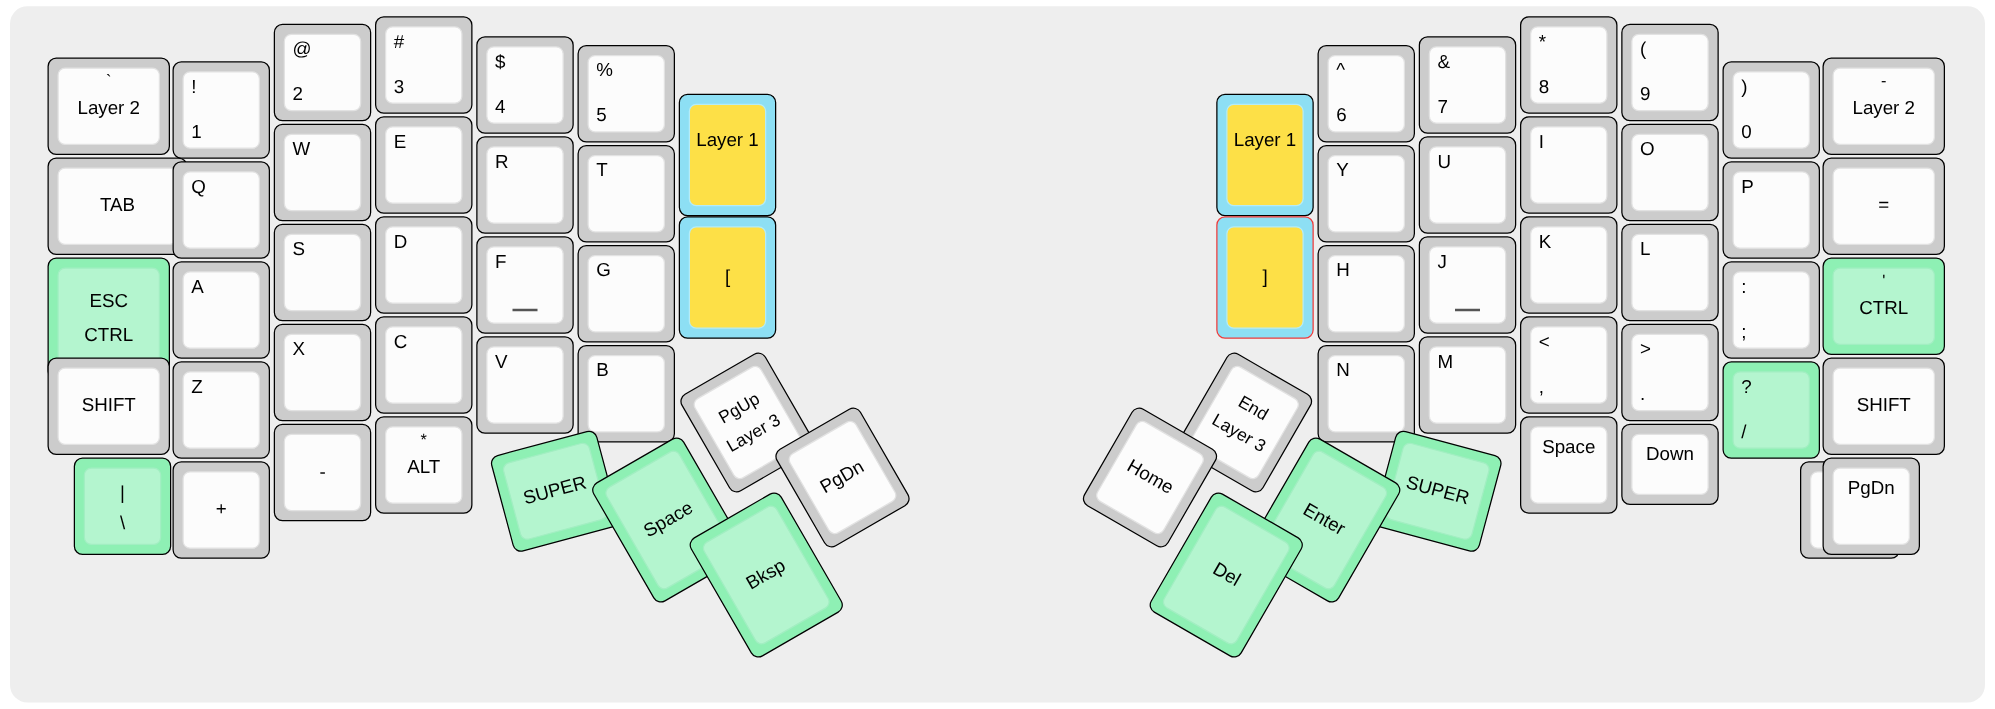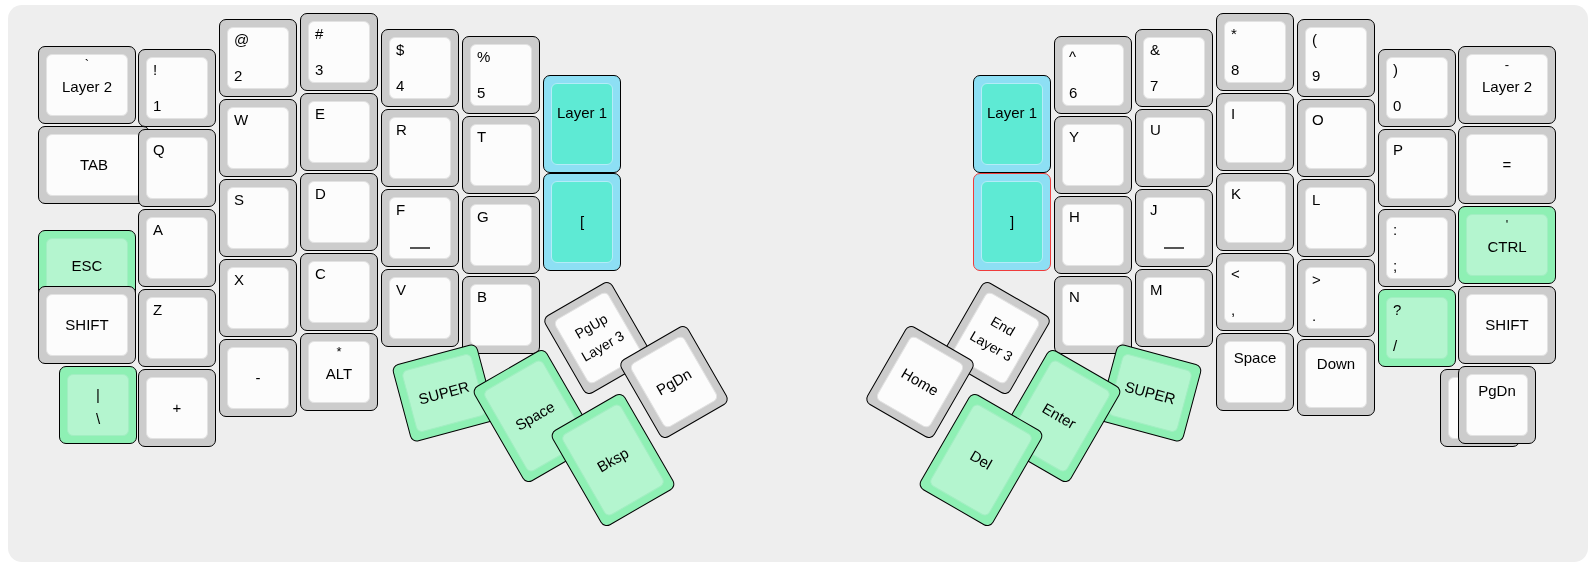--- a/index.html
+++ b/index.html
@@ -86,21 +86,21 @@
     bottom: 9px;
     transform: translateX(-50%);
     width: 20px;
     height: 2px;
     background: #555555;
   }
   
   .key.green   { background: #8ef0b4; }
   .key.green  > .cap { background: #b4f5cf; border-color: #a2eec2; }
   .key.blue    { background: #8ddff4; border-color: #000000; }
-  .key.blue   > .cap { background: #5eead4; border-color: #b4ecf8; padding-left: 47px; }
+  .key.blue   > .cap { background: #fde047; border-color: #b4ecf8; padding-left: 47px; }
   .key.blue.selected { border: 1.8px solid #ef3b3b; }
   .rot { transform-origin: center center; }
 </style>
 </head>
 <body>
 
 <div id="stage">
   <div id="canvas">
 
     <div>
@@ -109,21 +109,21 @@
         <div class="cap">
           <span class="lbl tc" style="font-size:13px;">`</span>
           <span class="lbl ctr-lo">Layer 2</span>
         </div>
       </div>
       <div class="key" style="left:30px;top:121px;width:112px;height:78px;">
         <div class="cap">
           <span class="lbl ctr">TAB</span>
         </div>
       </div>
-      <div class="key green" style="left:30px;top:201px;width:98px;height:98px;margin-top:24px;">
+      <div class="key green" style="left:30px;top:201px;width:98px;height:98px;">
         <div class="cap">
           <span class="lbl ctr2" style="top:34%;">ESC</span>
           <span class="lbl ctr2" style="top:68%;">CTRL</span>
         </div>
       </div>
       <div class="key" style="left:30px;top:281px;width:98px;height:78px;">
         <div class="cap">
           <span class="lbl ctr">SHIFT</span>
         </div>
       </div>
@@ -401,21 +401,21 @@
         <div class="cap">
           <span class="lbl tl">L</span>
         </div>
       </div>
       <div class="key" style="left:1289px;top:254px;width:78px;height:78px;">
         <div class="cap">
           <span class="lbl tl">&gt;</span>
           <span class="lbl bl">.</span>
         </div>
       </div>
-      <div class="key" style="left:1289px;top:334px;width:78px;height:77px;">
+      <div class="key" style="left:1289px;top:334px;width:78px;height:65px;">
         <div class="cap">
           <span class="lbl tc" style="top:8px;">Down</span>
         </div>
       </div>
 
       <div class="key" style="left:1370px;top:44px;width:78px;height:78px;">
         <div class="cap">
           <span class="lbl tl">)</span>
           <span class="lbl bl">0</span>
         </div>

